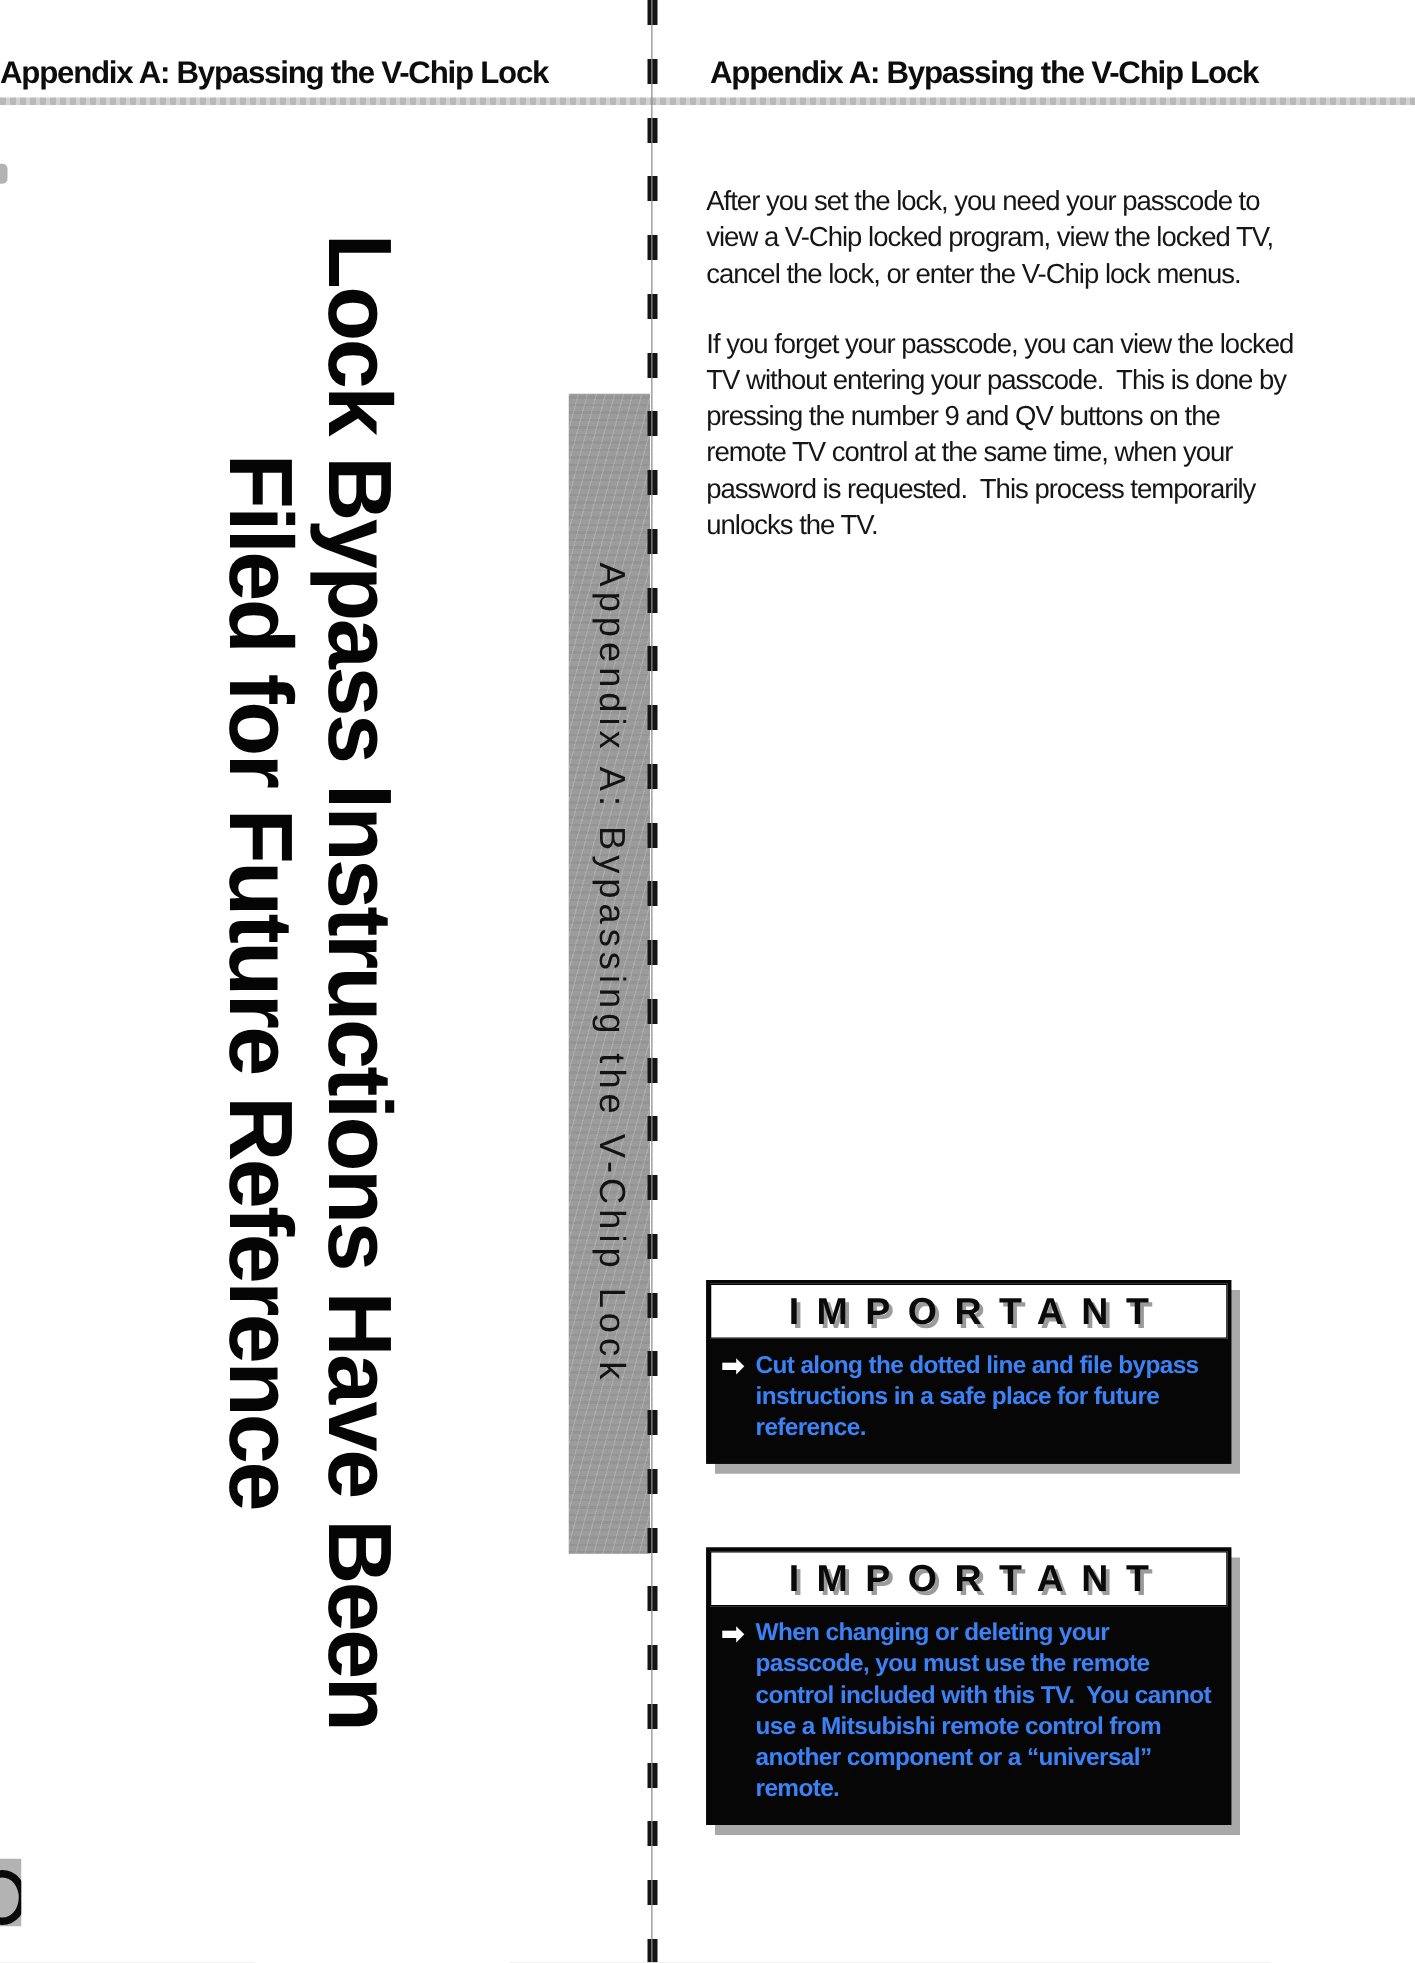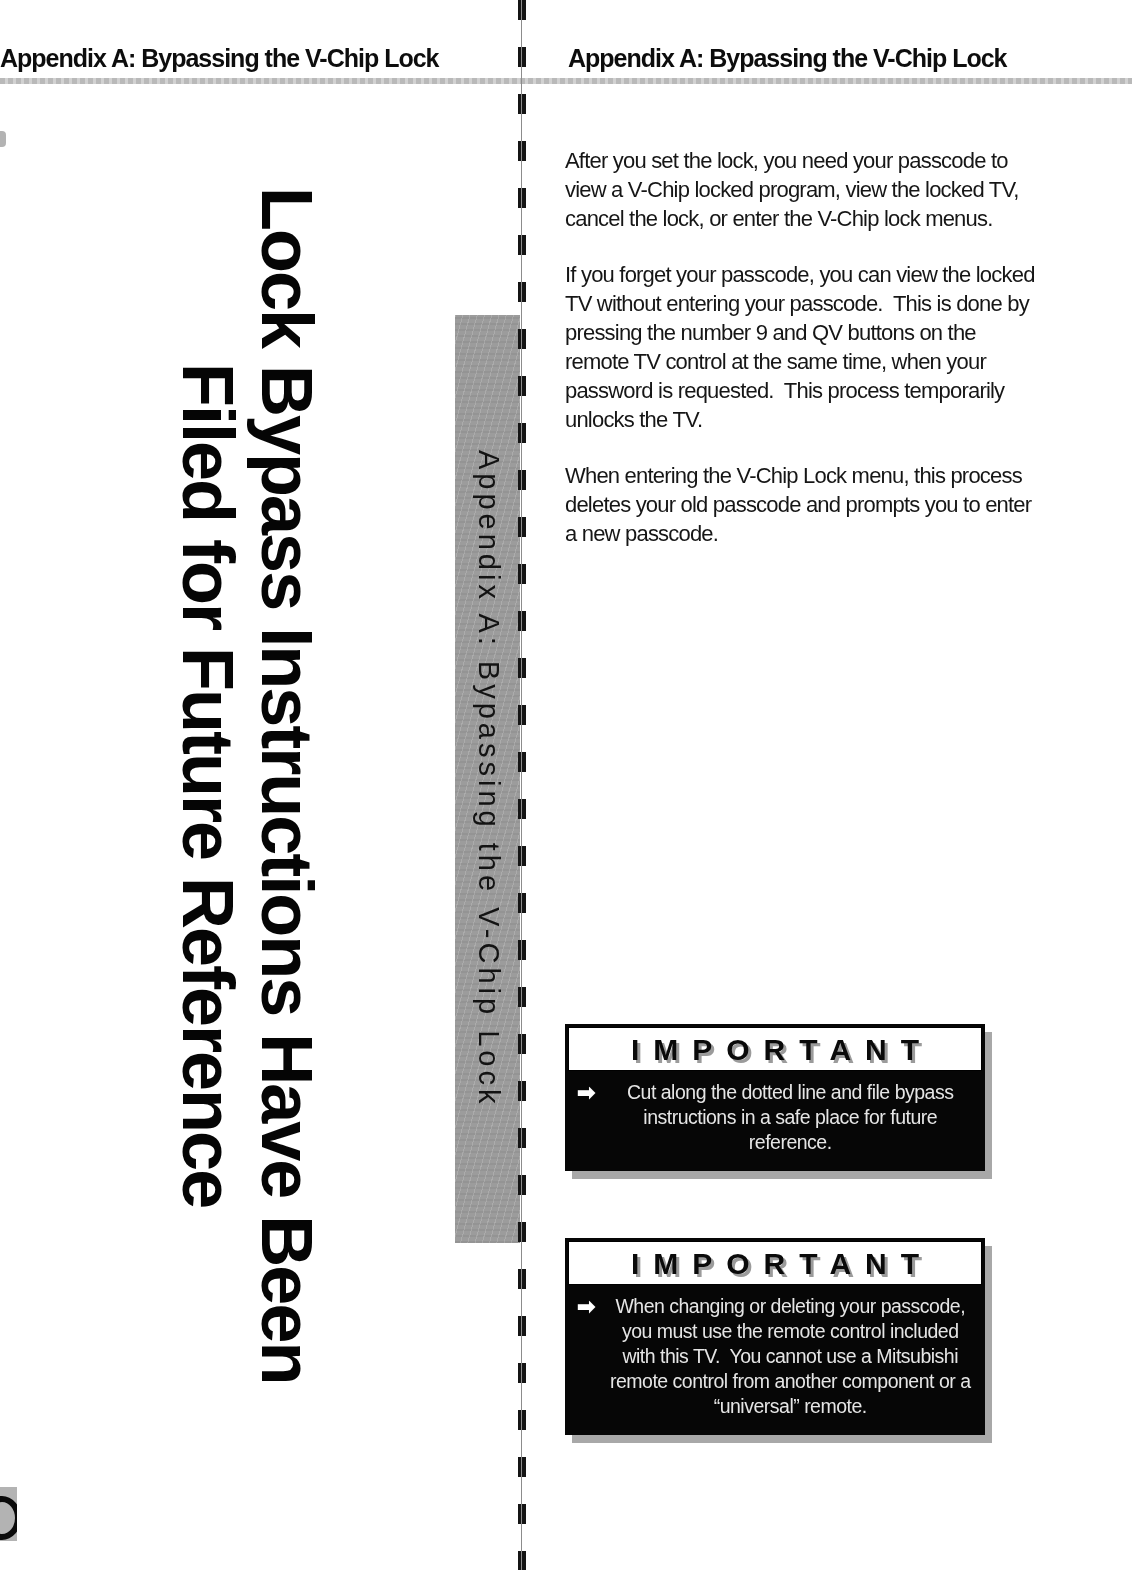--- a/index.html
+++ b/index.html
@@ -89,24 +89,23 @@
     text-shadow:3px 3px 0 #9b9b9b;
   }
   .imp-body{
     display:flex;align-items:flex-start;
     padding:9px 6px 13px 9px;gap:9px;
   }
   .imp-arrow{
     flex:0 0 auto;color:#ffffff;font-size:22px;font-weight:bold;line-height:25px;
   }
   .imp-text{
-    color:#e5e5e5;font-weight:normal;
+    color:#3b82f6;font-weight:bold;
     font-size:19.5px;letter-spacing:-0.5px;line-height:25px;
     white-space:pre-wrap;
-    text-align:center;
   }
 
   
   .badge{
     position:absolute;left:0;top:1487px;width:17px;height:54px;
     background:#b3b3b3;overflow:hidden;
   }
   .badge-ring{
     position:absolute;left:-17px;top:9px;width:26px;height:32px;
     border:6px solid #0a0a0a;border-radius:50%;
@@ -128,21 +127,20 @@
     <div class="notice-line">Filed for Future Reference</div>
   </div>
 
   <div class="tab">Appendix A: Bypassing the V-Chip Lock</div>
 
   <div class="cutline"></div>
 
   <div class="main">
     <p class="body-par">After you set the lock, you need your passcode to view a V-Chip locked program, view the locked TV, cancel the lock, or enter the V-Chip lock menus.</p>
     <p class="body-par">If you forget your passcode, you can view the locked TV without entering your passcode.  This is done by pressing the number 9 and QV buttons on the remote TV control at the same time, when your password is requested.  This process temporarily unlocks the TV.</p>
-    <p class="body-par">When entering the V-Chip Lock menu, this process deletes your old passcode and prompts you to enter a new passcode.</p>
   </div>
 
   <div class="imp-box imp-box-1">
     <div class="imp-title">IMPORTANT</div>
     <div class="imp-body">
       <span class="imp-arrow">➡</span>
       <span class="imp-text">Cut along the dotted line and file bypass instructions in a safe place for future reference.</span>
     </div>
   </div>
 

